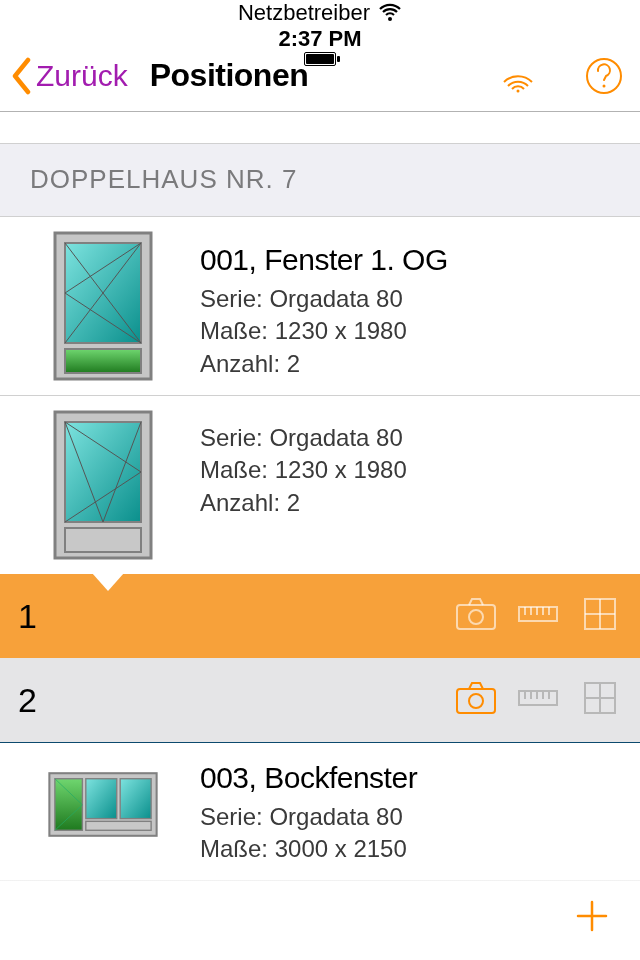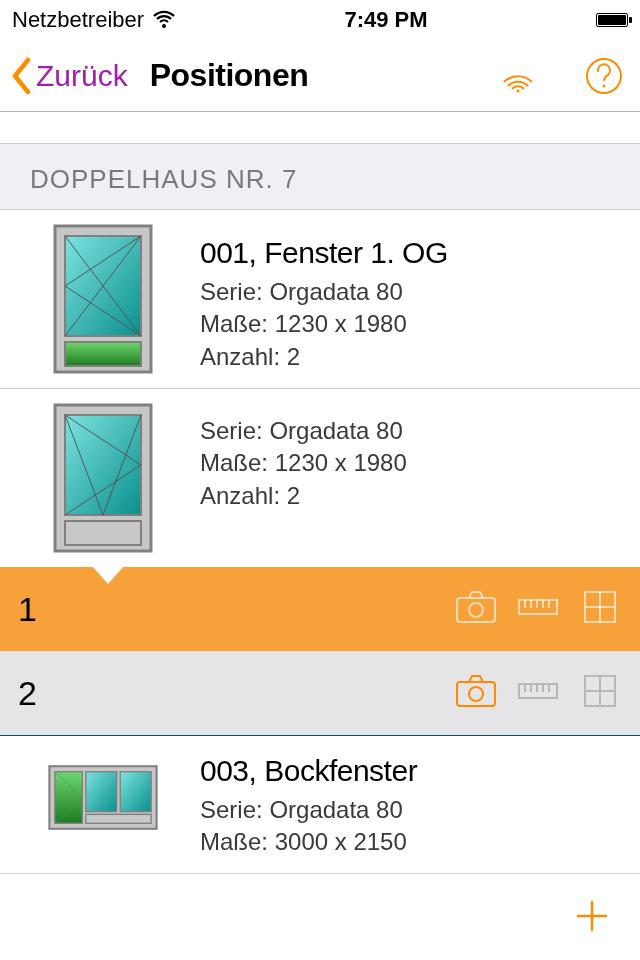--- a/index.html
+++ b/index.html
@@ -1,36 +1,36 @@
 <!DOCTYPE html>
 <html><head>
 <meta charset="utf-8">
 <style>
   * { box-sizing: border-box; margin: 0; padding: 0; }
   html, body { width: 640px; height: 960px; font-family: -apple-system, "Helvetica Neue", Helvetica, Arial, sans-serif; background:#fff; color:#000; overflow:hidden;}
   
-  .status-bar { height: 40px; display:flex; align-items:center; justify-content:space-between; padding:0 12px; font-size:22px; font-weight:500; }
+  .status-bar { height: 40px; display:flex; align-items:center; justify-content:space-between; padding:0 12px; font-size:22px; font-weight:500;flex-direction:column; }
   .status-left { display:flex; align-items:center; gap:8px;}
   .status-right { display:flex; align-items:center; }
   .wifi-glyph { font-size:20px; }
   .battery { width:32px; height:14px; border:1.5px solid #000; border-radius:2px; position:relative; display:inline-block;}
   .battery::after { content:""; position:absolute; right:-5px; top:3px; width:3px; height:6px; background:#000; border-radius:1px;}
   .battery .fill { position:absolute; left:1px; top:1px; bottom:1px; right:1px; background:#000; border-radius:1px;}
   
   .nav-bar { height:72px; display:flex; align-items:center; padding:0 10px; border-bottom:1px solid #b2b2b2; position:relative;}
   .nav-back { display:flex; align-items:center; color:#a21caf; font-size:30px; gap:2px;}
   .nav-back .chev { font-size:42px; line-height:0; font-weight:300; margin-right:2px;}
   .nav-title { font-size:32px; font-weight:600; margin-left:22px; letter-spacing:-0.5px;}
   .nav-icons { position:absolute; right:14px; top:0; bottom:0; display:flex; align-items:center; gap:42px;}
   .nav-icon { width:44px; height:44px; color:#ff8c00; display:flex; align-items:center; justify-content:center;}
   .nav-icon svg { width:40px; height:40px; stroke:#ff8c00; fill:none; stroke-width:2;}
   
   .after-nav { height:32px; background:#fff; border-bottom:1px solid #d0d0d0;}
   
-  .section-header { background:#efeff4; padding:20px 30px 14px 30px; font-size:26px; color:#7a7a7c; letter-spacing:1px; border-bottom:1px solid #d0d0d0;}
+  .section-header { background:#efeff4; padding:20px 30px 21px 30px; font-size:26px; color:#7a7a7c; letter-spacing:1px; border-bottom:1px solid #d0d0d0;}
   
   .item { display:flex; padding:14px 28px 14px 48px; border-bottom:1px solid #d0d0d0; background:#fff; position:relative;}
   .item .thumb { width:110px; height:150px; flex:0 0 auto; margin-right:42px; display:flex; align-items:center; justify-content:center;}
   .item .info { flex:1; padding-top:12px;}
   .item .title { font-size:30px; font-weight:400; margin-bottom:6px; letter-spacing:-0.5px;}
   .item .meta { font-size:24px; color:#3a3a3a; line-height:1.35;}
   
   .sub-row { height:84px; display:flex; align-items:center; padding:0 22px 0 18px; position:relative;}
   .sub-row.orange { background:#f7a13a; color:#000;}
   .sub-row.gray { background:#e5e5e7; color:#000;}
@@ -68,21 +68,21 @@
     <span>Netzbetreiber</span>
     <span class="wifi-glyph">
       <svg width="24" height="20" viewBox="0 0 24 20">
           <path d="M12 18 L12 18" stroke="#000" stroke-width="4" stroke-linecap="round"></path>
           <path d="M5 11 A10 10 0 0 1 19 11" stroke="#000" stroke-width="2.2" fill="none"></path>
           <path d="M8 14 A6 6 0 0 1 16 14" stroke="#000" stroke-width="2.2" fill="none"></path>
           <path d="M2 8 A14 14 0 0 1 22 8" stroke="#000" stroke-width="2.2" fill="none"></path>
         </svg>
     </span>
   </div>
-  <span style="font-weight:600">7:49 PM</span>
+  <span style="font-weight:600">2:37 PM</span>
   <div class="status-right">
     <span class="battery">
         <span class="fill"></span>
       </span>
   </div>
 </div>
 
 <div class="nav-bar">
   <div class="nav-back">
     <span class="chev">

